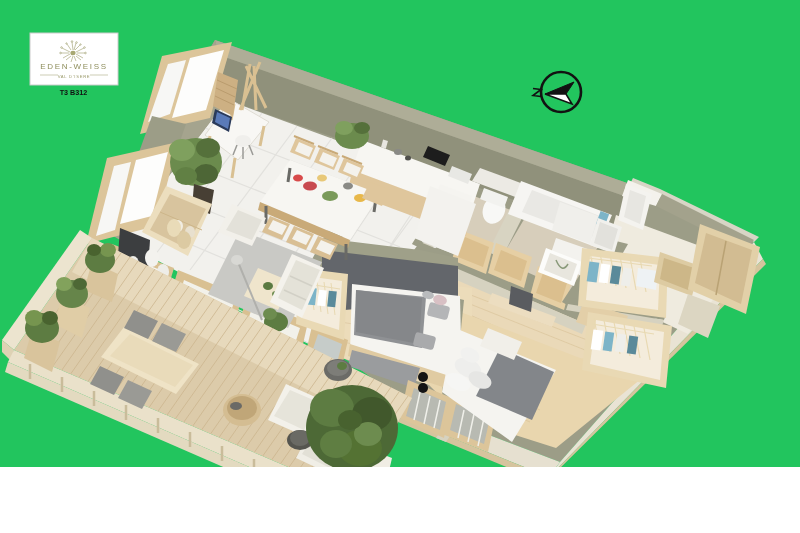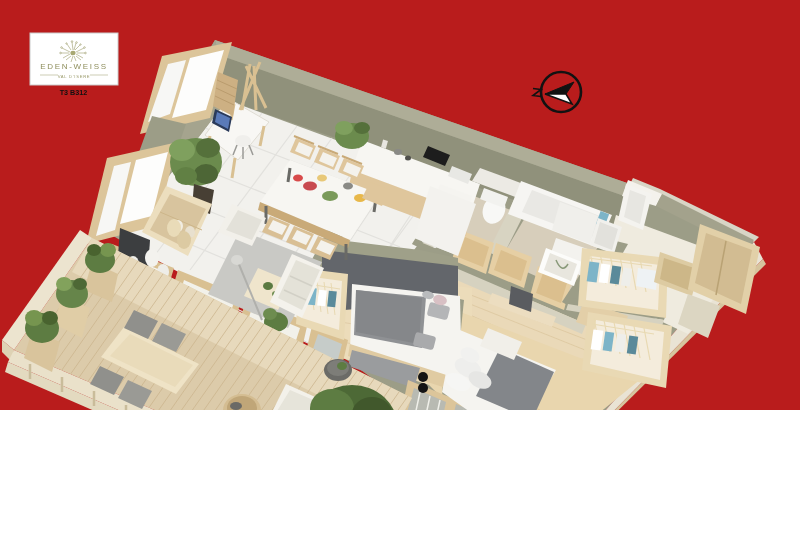--- a/index.html
+++ b/index.html
@@ -1,16 +1,16 @@
 <!DOCTYPE html>
 <html><head>
 <meta charset="utf-8">
 <style>
   html,body{margin:0;padding:0;background:#ffffff;}
-  .page{position:relative;width:800px;height:410px;background:#b91c1c;overflow:hidden;
+  .page{position:relative;width:800px;height:467px;background:#22c55e;overflow:hidden;
         font-family:"Liberation Sans", sans-serif;}
 </style>
 </head>
 <body>
 <div class="page">
 <svg width="800" height="533" viewBox="0 0 800 533" xmlns="http://www.w3.org/2000/svg">
 
 <polygon points="215,40 630,184 657,196 754,242 560,462 408,404 330,348 103,230" fill="#9c9d87"></polygon>
 
 <polygon points="630,184 657,196 754,242 759,237 660,189 633,178" fill="#d8d5c6"></polygon>

